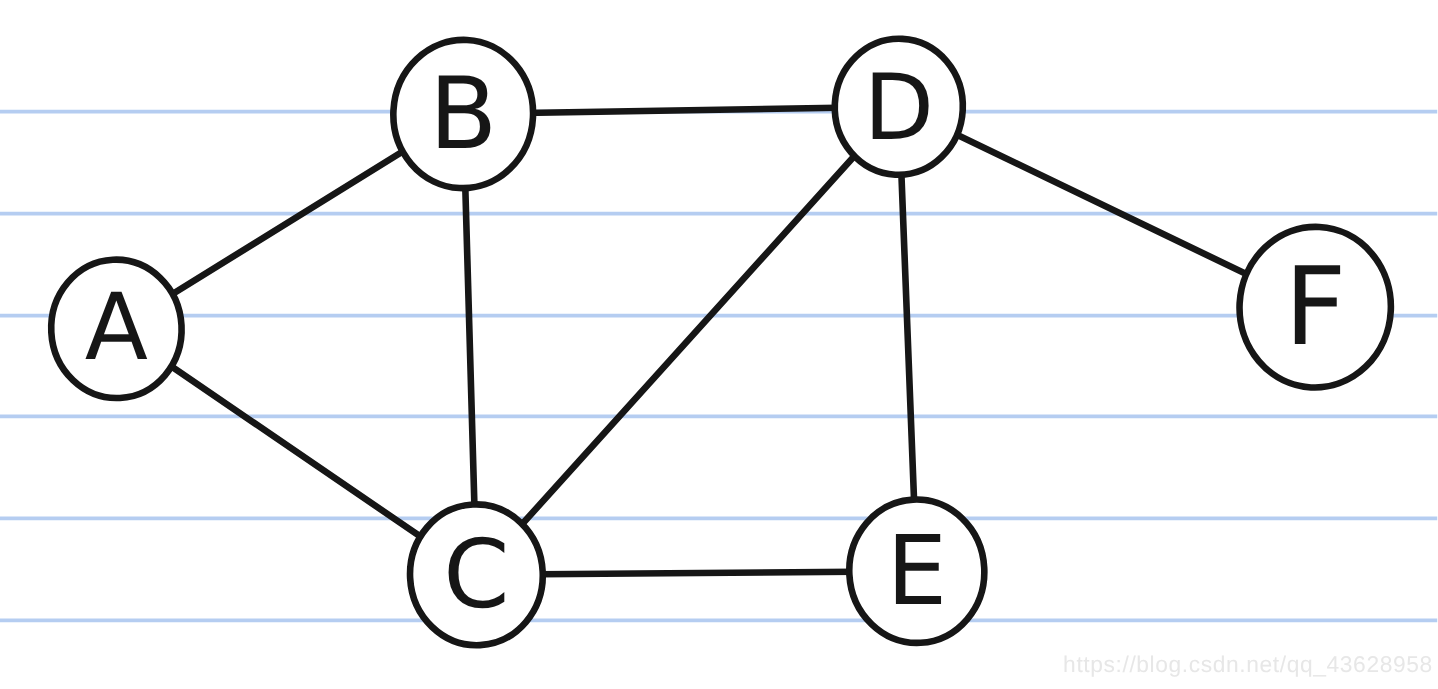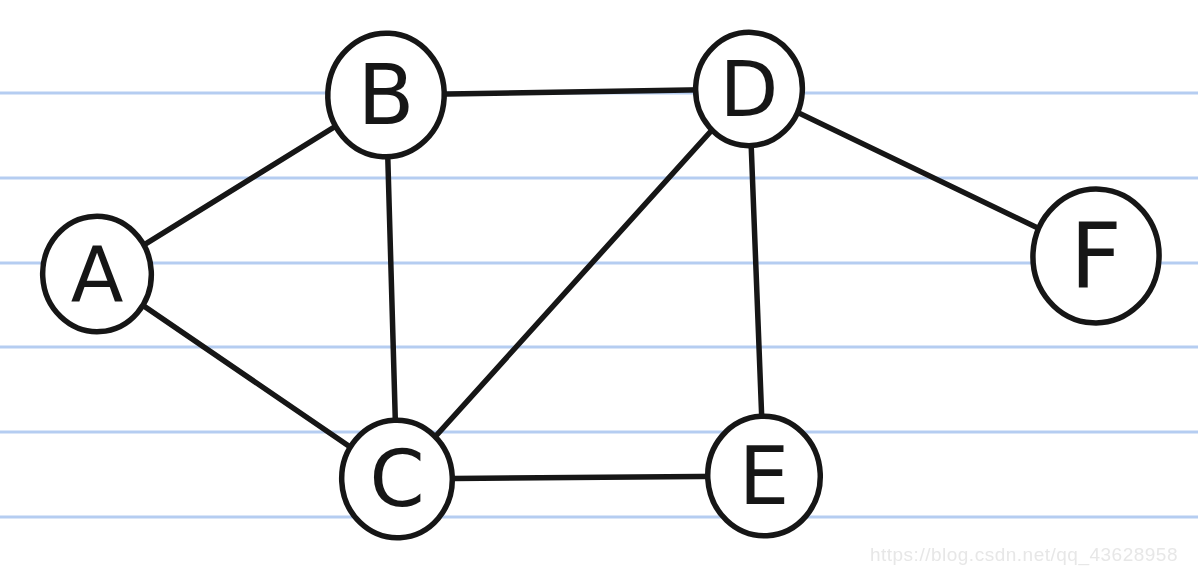--- a/index.html
+++ b/index.html
@@ -18,21 +18,21 @@
   .graph-svg {
     position: absolute;
     left: 0;
     top: 0;
     width: 1198px;
     height: 574px;
     display: block;
   }
   .watermark {
     position: absolute;
-    right: 20px;
+    right: 4px;
     bottom: 8px;
     font-size: 19px;
     letter-spacing: 0.5px;
     user-select: none;
     pointer-events: none;
     font-family: "Liberation Sans", "DejaVu Sans", sans-serif;
   }
 </style>
 </head>
 <body>

